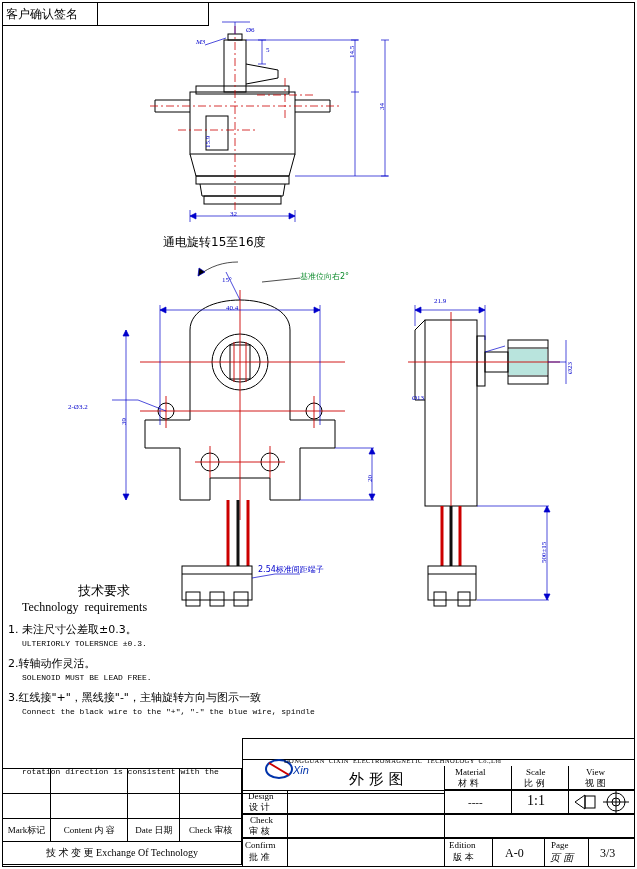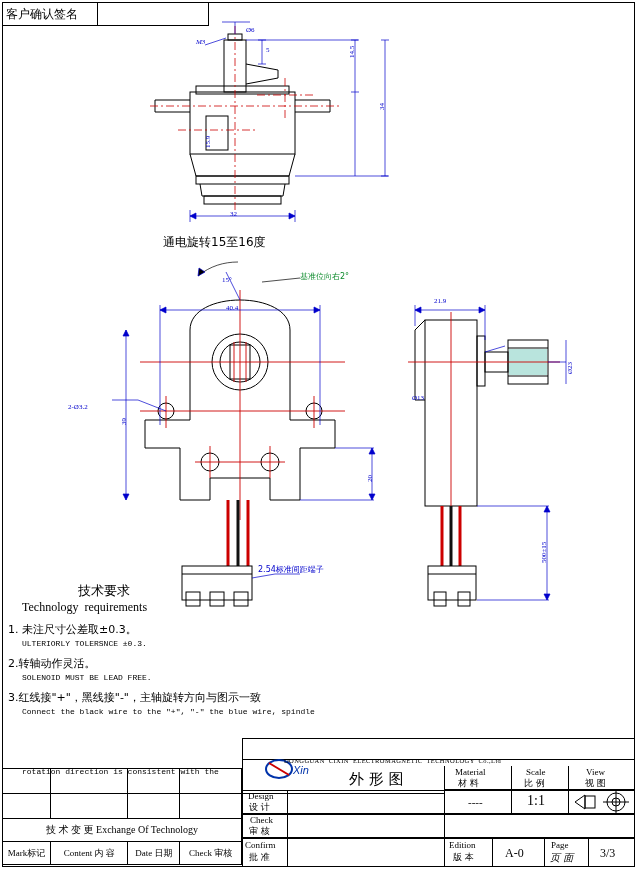--- a/index.html
+++ b/index.html
@@ -230,27 +230,27 @@
       <td style="width:52px;"></td>
       <td style="width:62px;"></td>
     </tr>
     <tr>
       <td style="height:24px;"></td>
       <td></td>
       <td></td>
       <td></td>
     </tr>
     <tr>
-      <td colspan="4" style="height:22px;font-size:10px;">技 术 变 更  Exchange Of Technology</td>
-    </tr>
-    <tr>
       <td style="height:22px;font-size:9px;">Mark标记</td>
       <td style="font-size:9px;">Content 内 容</td>
       <td style="font-size:9px;">Date 日期</td>
       <td style="font-size:9px;">Check 审核</td>
+    </tr>
+    <tr>
+      <td colspan="4" style="height:22px;font-size:10px;">技 术 变 更  Exchange Of Technology</td>
     </tr>
   </tbody>
     </table>
 
   <div class="brd" style="left:242px;top:738px;width:393px;height:129px;"></div>
 
   <div class="brd" style="left:242px;top:738px;width:393px;height:22px;border-left:none;border-top:none;border-right:none;"></div>
   <div class="txt" style="left:247px;top:740px;">
     <svg width="60" height="22" style="position:relative;">
       <ellipse cx="16" cy="11" rx="13" ry="9" fill="none" stroke="#0033aa" stroke-width="2"></ellipse>

